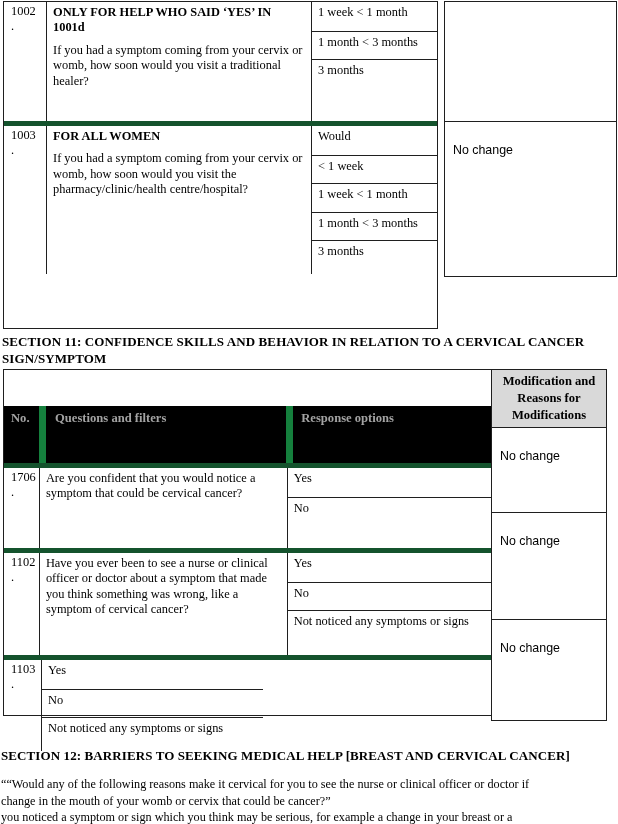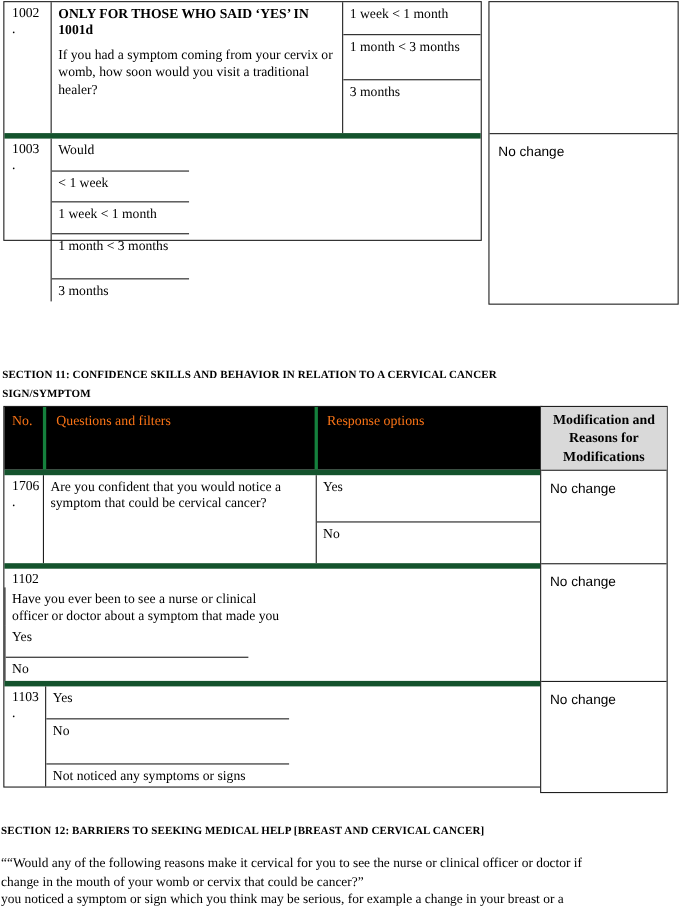--- a/index.html
+++ b/index.html
@@ -19,79 +19,83 @@
   .trow + .trow { border-top:5px solid #14532d; }
   .cell { box-sizing:border-box; overflow:hidden; }
   .cell + .cell { border-left:1px solid #1f1f1f; }
   .c-no { padding:2px 2px 0 7px; line-height:15px; }
   .c-q  { padding:3px 7px 0 6px; line-height:15.4px; }
   .c-resp { padding:0; }
   .qfilter { font-weight:bold; margin-bottom:7px; }
   .opts { display:flex; flex-direction:column; height:100%; }
   .opt { min-height:28.5px; box-sizing:border-box; padding:3px 6px 0 6px; line-height:15.4px; flex:0 0 auto; }
   .opt + .opt { border-top:1px solid #1f1f1f; }
-  .opt:last-child { flex:1 1 auto;margin-top:13px; }
+  .opt:last-child { flex:1 1 auto; }
 
   
   .modbox { position:absolute; top:0; border:1px solid #1f1f1f; box-sizing:border-box; background:#fff; display:flex; flex-direction:column; }
   .modseg { box-sizing:border-box; flex:0 0 auto;
             font-family:"Liberation Sans", sans-serif; font-size:12.4px;
-            padding:8px 4px 0 8px; line-height:16px; }
+            padding:20px 4px 0 8px; line-height:16px; }
   .modseg + .modseg { border-top:1px solid #1f1f1f; }
   .modhead {
     font-family:"Liberation Serif", serif; font-weight:bold; font-size:12.6px;
     background:#d9d9d9; text-align:center; line-height:17px; padding:3px 8px 0 8px;
   }
 
   
-  .hrow { background:#000; color:#f97316; font-weight:normal; }
-  .hrow .cell + .cell { border-left:3px solid #15803d; }
+  .hrow { background:#000; color:#a3a3a3; font-weight:bold;margin-top:36px; }
+  .hrow .cell + .cell { border-left:7px solid #15803d; }
   .hc { padding:4px 6px 0 7px; font-size:12.6px; line-height:16px; }
 
   
-  .secheading { font-weight:bold; font-size:10px; line-height:16.5px; letter-spacing:0.1px; }
+  .secheading { font-weight:bold; font-size:13px; line-height:16.5px; letter-spacing:0.1px; }
   .intro-line { white-space:nowrap; line-height:16.5px; font-size:12.2px; }
 
   
   .t1 .c-no { width:42px; }
   .t1 .c-q { width:265px; }
   .t1 .c-resp { width:126px; }
   
   .t2 .c-no { width:37px; }
   .t2 .c-q { width:267px; }
   .t2 .c-resp { width:222px; }
 </style>
 </head>
 <body>
 
 <div class="tablewrap t1" style="top:1px; width:614px; height:276px;">
-  <div class="maintbl" style="width:435px; height:218px;">
+  <div class="maintbl" style="width:435px; height:328px;">
 
     <div class="trow" style="height:119px;">
       <div class="cell c-no">
         <div>1002</div>
         <div>.</div>
       </div>
       <div class="cell c-q">
-        <div class="qfilter">ONLY FOR THOSE WHO SAID ‘YES’ IN 1001d</div>
+        <div class="qfilter">ONLY FOR HELP WHO SAID ‘YES’ IN 1001d</div>
         <div>If you had a symptom coming from your cervix or womb, how soon would you visit a traditional healer?</div>
       </div>
       <div class="cell c-resp">
         <div class="opts">
           <div class="opt">1 week &lt; 1 month</div>
           <div class="opt">1 month &lt; 3 months</div>
           <div class="opt">3 months</div>
         </div>
       </div>
     </div>
 
     <div class="trow" style="height:153px;">
       <div class="cell c-no">
         <div>1003</div>
         <div>.</div>
+      </div>
+      <div class="cell c-q">
+        <div class="qfilter">FOR ALL WOMEN</div>
+        <div>If you had a symptom coming from your cervix or womb, how soon would you visit the pharmacy/clinic/health centre/hospital?</div>
       </div>
       <div class="cell c-resp">
         <div class="opts">
           <div class="opt">Would</div>
           <div class="opt">&lt; 1 week</div>
           <div class="opt">1 week &lt; 1 month</div>
           <div class="opt">1 month &lt; 3 months</div>
           <div class="opt">3 months</div>
         </div>
       </div>
@@ -127,21 +131,21 @@
         <div>Are you confident that you would notice a symptom that could be cervical cancer?</div>
       </div>
       <div class="cell c-resp">
         <div class="opts">
           <div class="opt">Yes</div>
           <div class="opt">No</div>
         </div>
       </div>
     </div>
 
-    <div class="trow" style="height:107px;flex-direction:column;">
+    <div class="trow" style="height:107px;">
       <div class="cell c-no">
         <div>1102</div>
         <div>.</div>
       </div>
       <div class="cell c-q">
         <div>Have you ever been to see a nurse or clinical officer or doctor about a symptom that made you think something was wrong, like a symptom of cervical cancer?</div>
       </div>
       <div class="cell c-resp">
         <div class="opts">
           <div class="opt">Yes</div>

